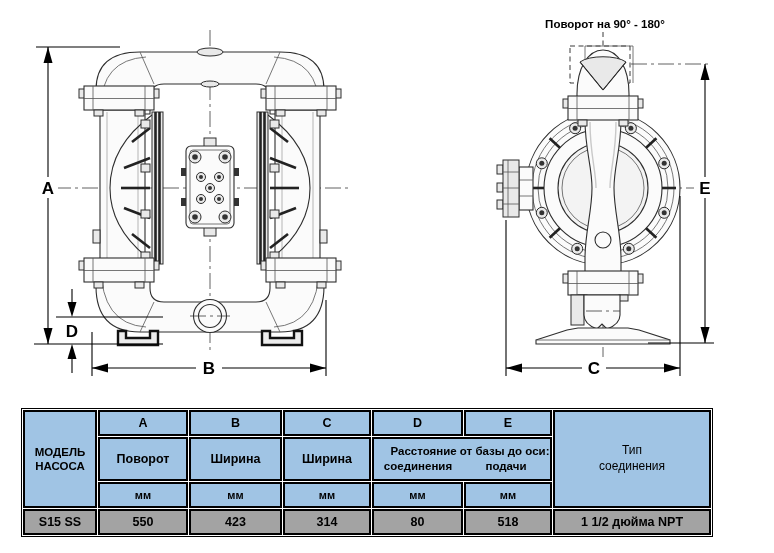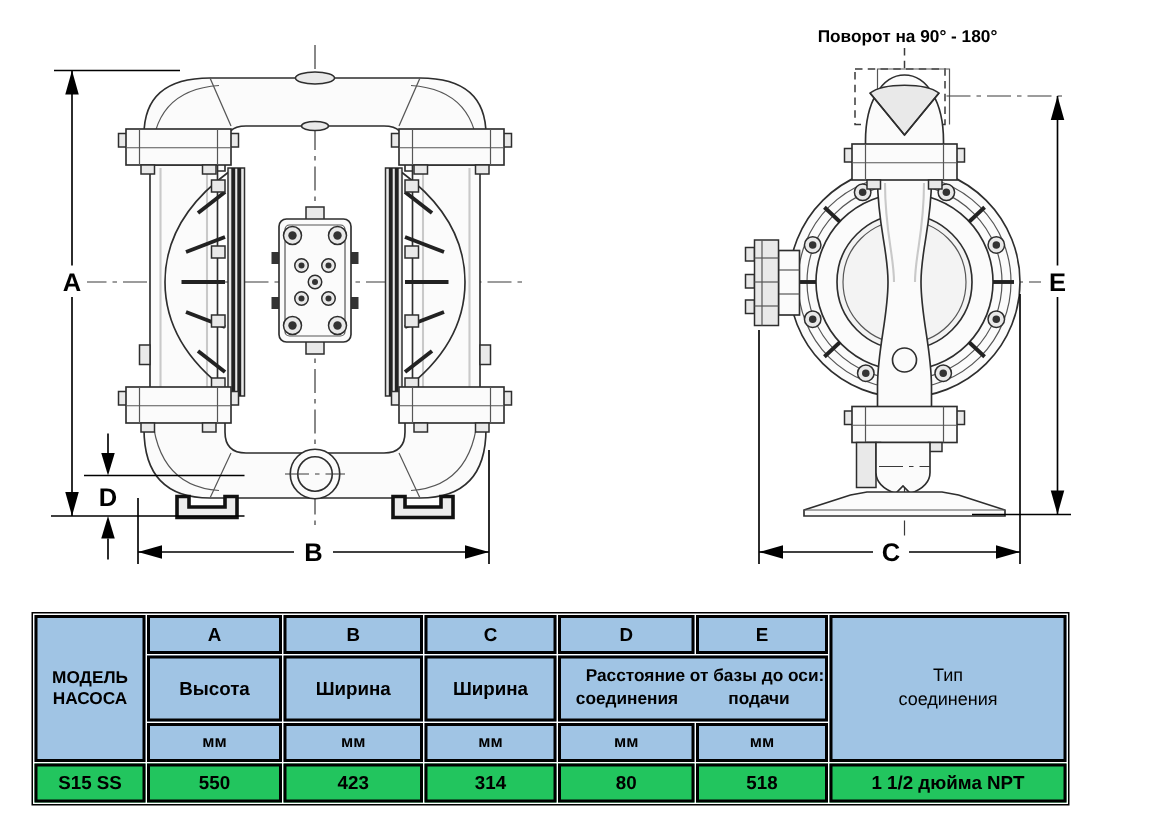--- a/index.html
+++ b/index.html
@@ -22,21 +22,21 @@
   .arr{fill:#000;stroke:none;}
   .lblbg{fill:#fff;}
   .ft{fill:#ececec;stroke:#111;stroke-width:2.4;}
   .dimtxt{font:bold 17px "Liberation Sans",sans-serif;fill:#000;text-anchor:middle;}
   .note{font:bold 11.5px "Liberation Sans",sans-serif;fill:#000;text-anchor:middle;}
 
   
   .spec-table{border-collapse:separate;border-spacing:1px;background:#fff;border:1.5px solid #000;margin:4px 0 0 21px;table-layout:fixed;}
   .spec-table td{border:2.5px solid #000;text-align:center;vertical-align:middle;padding:0;color:#000;}
   .hd{background:#a0c4e4;}
-  .dt{background:#22c55e;}
+  .dt{background:#a3a3a3;}
   .cell-letter{font-weight:bold;font-size:12.5px;height:22px;}
   .cell-name{font-weight:bold;font-size:12.5px;height:40px;}
   .cell-unit{font-weight:bold;font-size:11px;height:22px;}
   .cell-val{font-weight:bold;font-size:12.5px;height:22px;}
   .cell-model{font-weight:bold;font-size:11.5px;white-space:pre-line;line-height:1.25;}
   .cell-type{font-weight:normal;font-size:12px;white-space:pre-line;line-height:1.3;}
   .de-title{font-weight:bold;font-size:11.5px;line-height:1.2;padding-left:16px;}
   .de-sub{display:flex;font-weight:bold;font-size:11.5px;line-height:1.2;margin-top:1px;}
   .de-sub span{flex:1;text-align:center;}
 </style>
@@ -308,21 +308,21 @@
 НАСОСА</td>
       <td class="hd cell-letter">A</td>
       <td class="hd cell-letter">B</td>
       <td class="hd cell-letter">C</td>
       <td class="hd cell-letter">D</td>
       <td class="hd cell-letter">E</td>
       <td rowspan="3" class="hd cell-type">Тип
 соединения</td>
     </tr>
     <tr>
-      <td class="hd cell-name">Высота</td>
+      <td class="hd cell-name">Поворот</td>
       <td class="hd cell-name">Ширина</td>
       <td class="hd cell-name">Ширина</td>
       <td colspan="2" class="hd cell-name">
         <div class="de-title">Расстояние от базы до оси:</div>
         <div class="de-sub">
           <span>соединения</span>
           <span>подачи</span>
         </div>
       </td>
     </tr>

